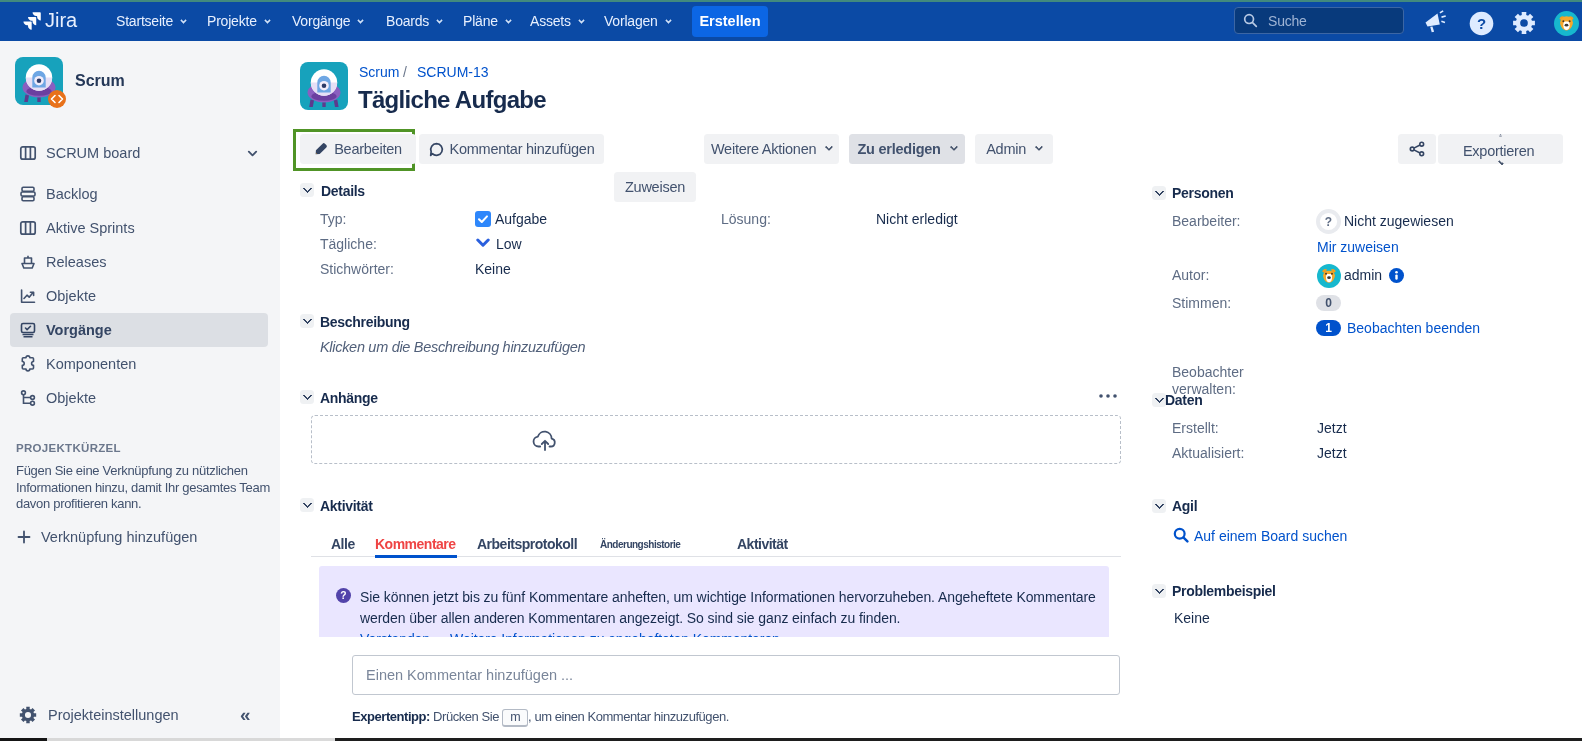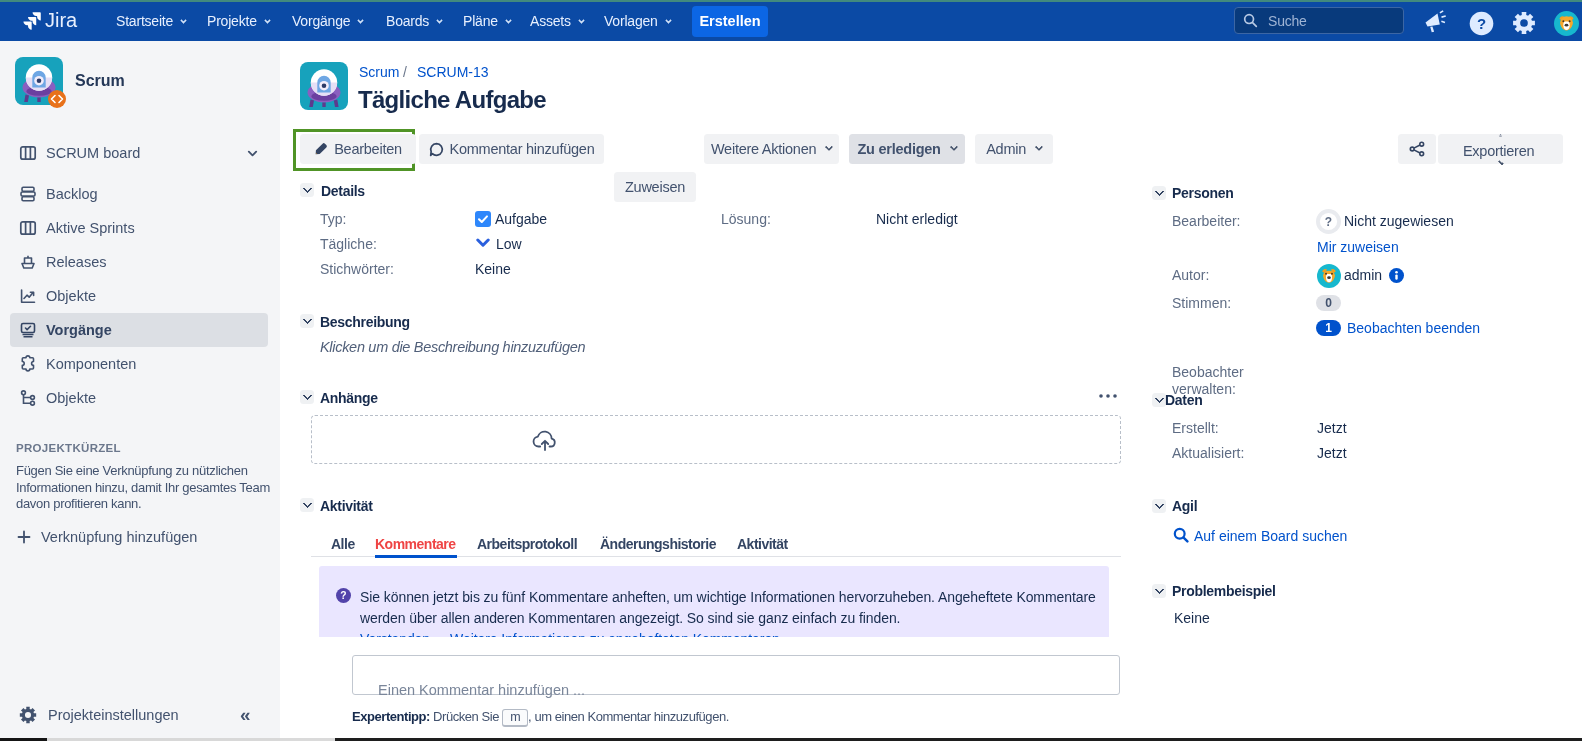--- a/index.html
+++ b/index.html
@@ -271,33 +271,33 @@
         </g>
       </svg>
 
     <div class="chevbox" style="left:300px;top:498px;"></div>
     <div class="sechead" style="left:320px;top:498px;">Aktivität</div>
     <div class="abs" style="left:311px;top:556px;width:810px;height:1px;background:#DFE1E6;"></div>
     <div class="abs" style="left:331px;top:536px;color:#344563;font-size:14px;font-weight:bold;line-height:17px;letter-spacing:-0.5px;">Alle</div>
     <div class="abs" style="left:375px;top:536px;color:#ef4444;font-size:14px;font-weight:bold;line-height:17px;letter-spacing:-0.5px;">Kommentare</div>
     <div class="abs" style="left:375px;top:555px;width:82px;height:3px;background:#0052CC;"></div>
     <div class="abs" style="left:477px;top:536px;color:#344563;font-size:14px;font-weight:bold;line-height:17px;letter-spacing:-0.5px;">Arbeitsprotokoll</div>
-    <div class="abs" style="left:600px;top:536px;color:#344563;font-size:14px;font-weight:bold;line-height:17px;letter-spacing:-0.5px;">Änderungshistorie</div>
+    <div class="abs" style="left:600px;top:536px;color:#344563;font-size:10px;font-weight:bold;line-height:17px;letter-spacing:-0.5px;">Änderungshistorie</div>
     <div class="abs" style="left:737px;top:536px;color:#344563;font-size:14px;font-weight:bold;line-height:17px;letter-spacing:-0.5px;">Aktivität</div>
 
     <div class="abs" style="left:319px;top:566px;width:790px;height:75px;background:#EAE6FF;border-radius:3px;"></div>
     <div class="abs" style="left:360px;top:587px;font-size:14px;color:#172B4D;line-height:21px;white-space:nowrap;letter-spacing:-0.08px;">Sie können jetzt bis zu fünf Kommentare anheften, um wichtige Informationen hervorzuheben. Angeheftete Kommentare<br>werden über allen anderen Kommentaren angezeigt. So sind sie ganz einfach zu finden.<br><span class="link">Verstanden</span><span style="color:#42526E;"> &nbsp;•&nbsp; </span><span class="link">Weitere Informationen zu angehefteten Kommentaren</span></div>
     <svg class="abs" style="left:336px;top:588px;" width="15" height="15" viewBox="0 0 16 16">
         <circle cx="8" cy="8" r="8" fill="#5243AA"></circle>
         <text x="8" y="12" font-size="11" font-weight="bold" fill="#fff" text-anchor="middle" font-family="Liberation Sans">?</text>
       </svg>
 
     <div class="abs" style="left:280px;top:637px;width:1302px;height:104px;background:#fff;"></div>
     <div class="abs" style="left:352px;top:655px;width:768px;height:40px;border:1px solid #C1C7D0;border-radius:3px;background:#fff;"></div>
-    <div class="abs" style="left:378px;top:667px;color:#7A869A;font-size:14.5px;line-height:17px;margin-top:15px;">Einen Kommentar hinzufügen ...</div>
+    <div class="abs" style="left:366px;top:667px;color:#7A869A;font-size:14.5px;line-height:17px;">Einen Kommentar hinzufügen ...</div>
     <div class="abs" style="left:352px;top:708px;font-size:13px;color:#42526E;line-height:17px;letter-spacing:-0.45px;"><b style="color:#172B4D;">Expertentipp:</b> Drücken Sie <span style="display:inline-block;border:1px solid #B3BAC5;border-bottom-width:2px;border-radius:3px;background:#FAFBFC;padding:0 7px;font-size:12.5px;line-height:15px;color:#42526E;">m</span>, um einen Kommentar hinzuzufügen.</div>
   </div>
 
   <div id="rightwrap" class="abs" style="left:0;top:0;width:1582px;height:741px;">
     <div class="chevbox" style="left:1152px;top:186px;"></div>
     <div class="sechead" style="left:1172px;top:185px;">Personen</div>
     <div class="lbl" style="left:1172px;top:213px;">Bearbeiter:</div>
     <svg class="abs" style="left:1316px;top:209px;" width="25" height="25" viewBox="0 0 25 25">
         <circle cx="12.5" cy="12.5" r="12.5" fill="#E9EBEF"></circle>
         <circle cx="12.5" cy="12.5" r="8.6" fill="#fff"></circle>

